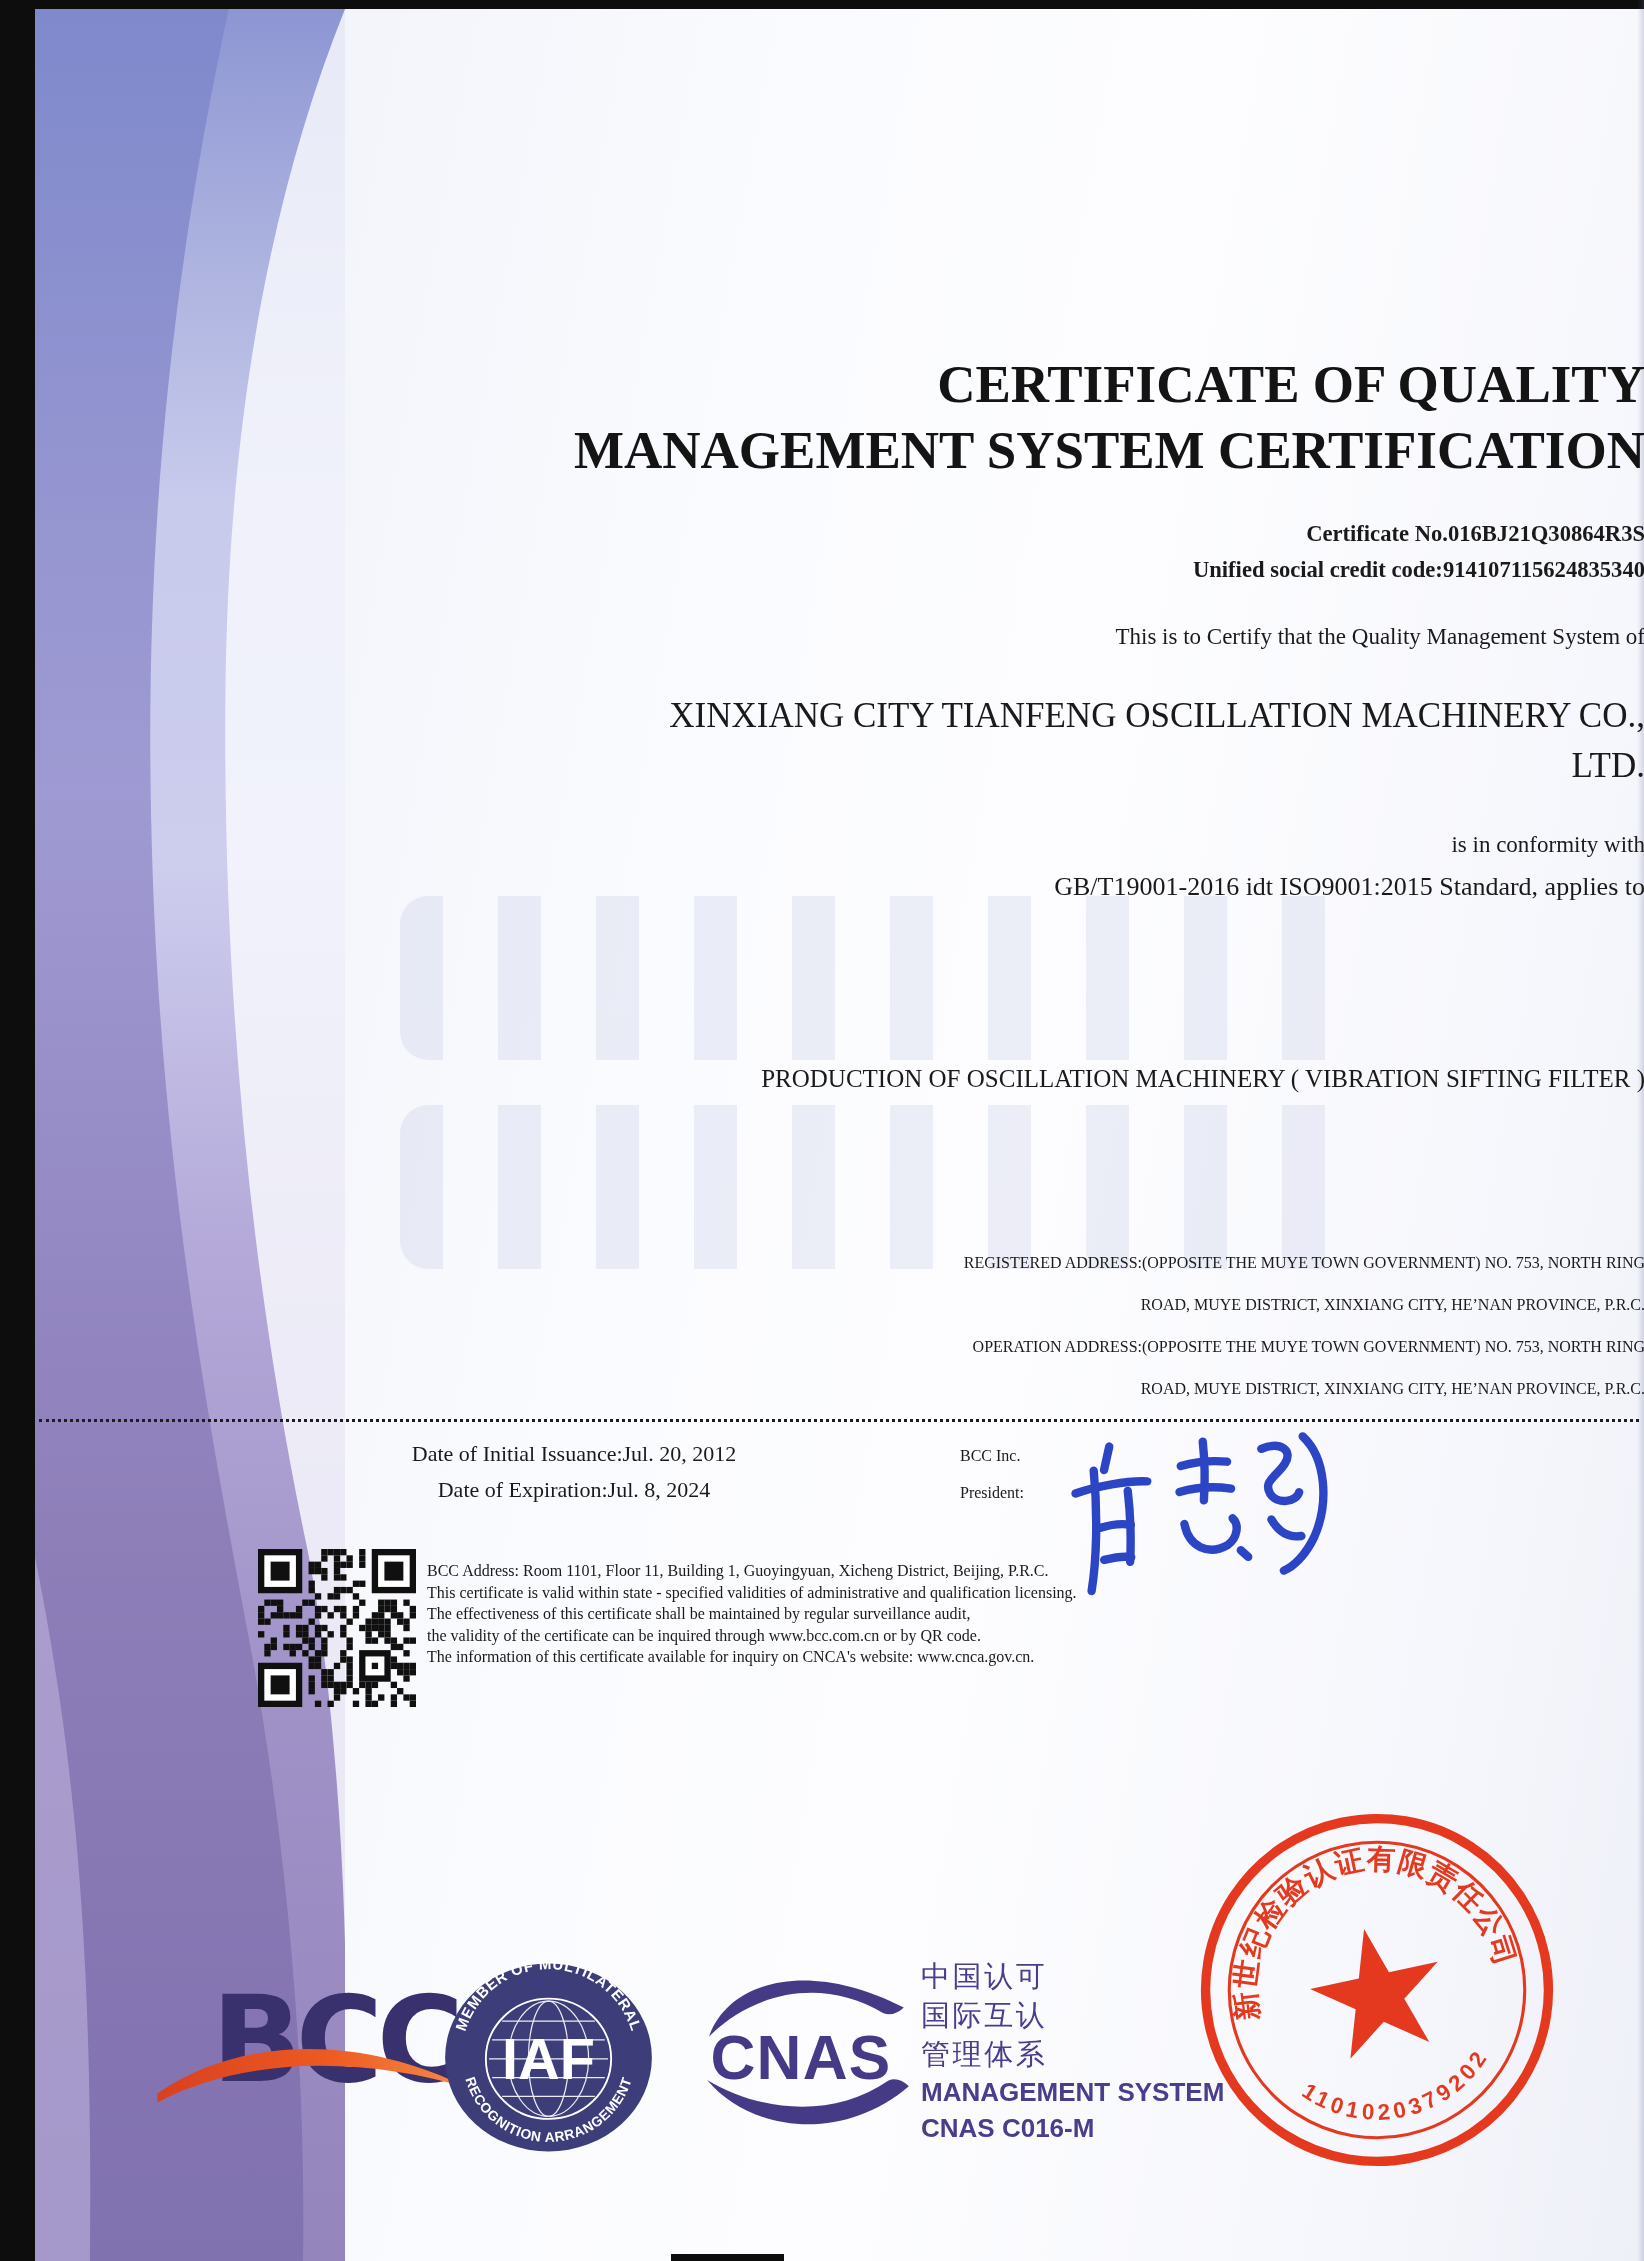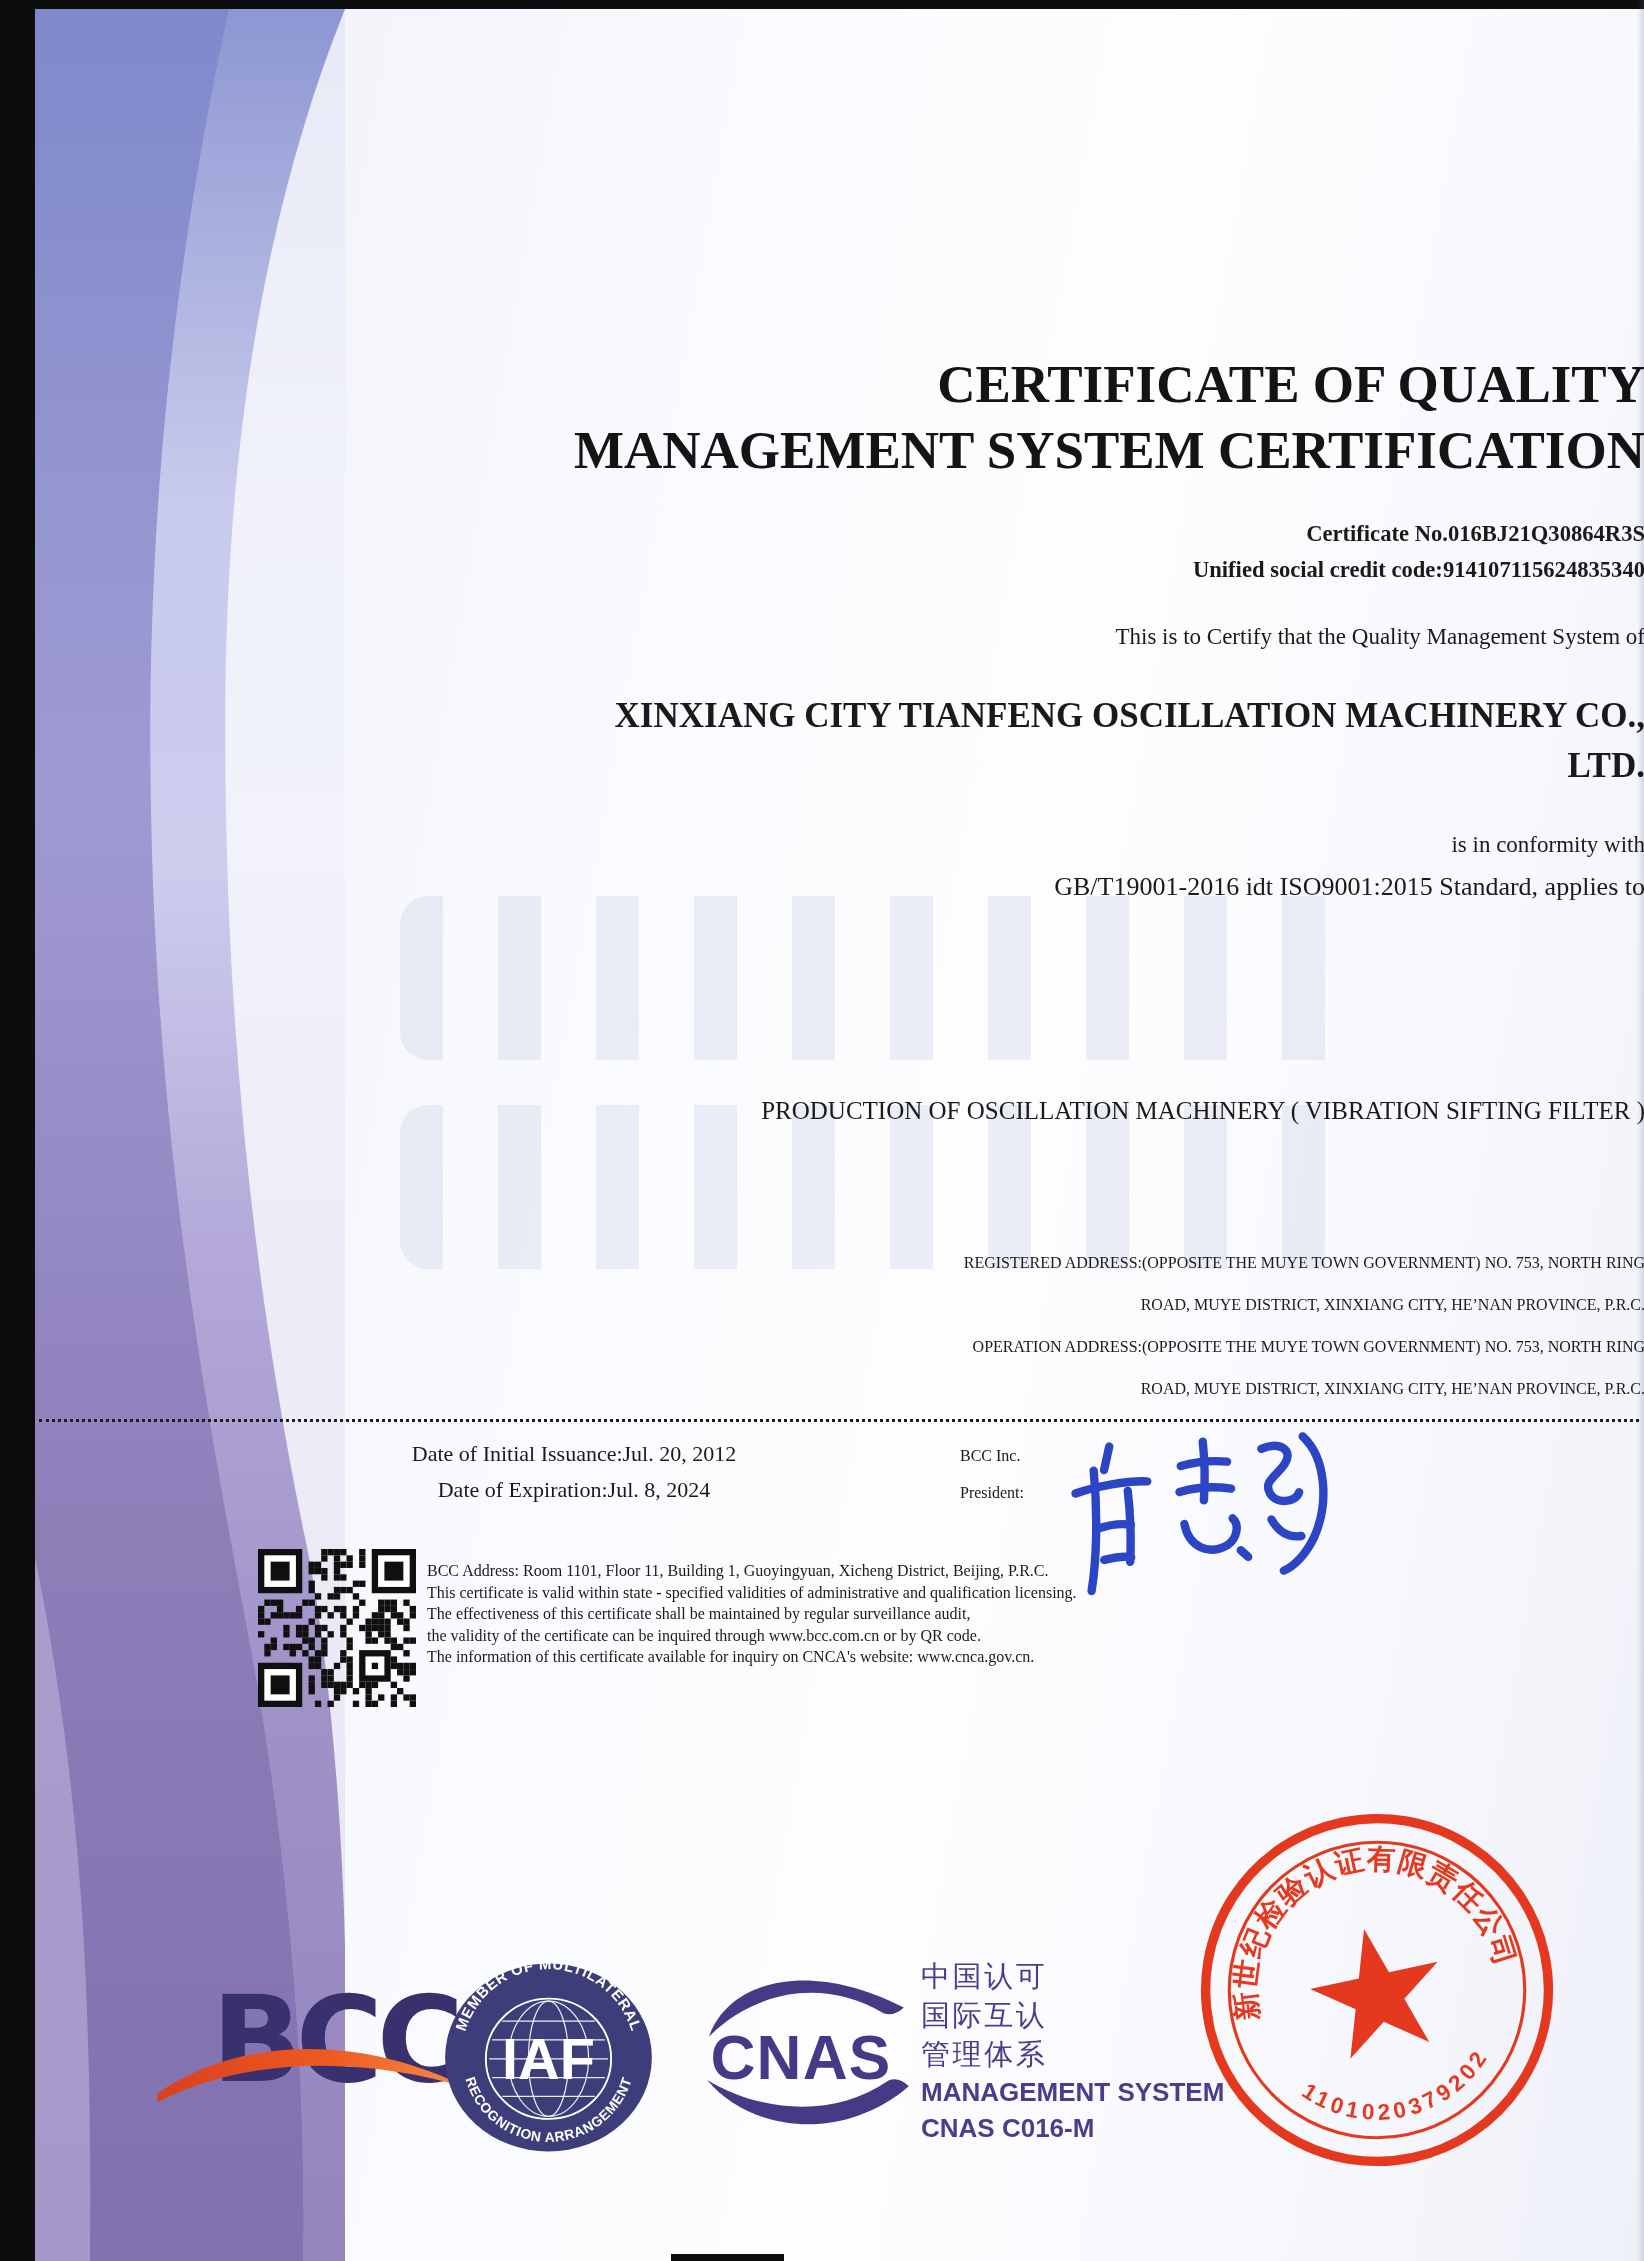--- a/index.html
+++ b/index.html
@@ -19,24 +19,24 @@
   
   .watermark{left:400px;top:896px;width:980px;height:381px;opacity:.55;}
   .wm-row{height:164px;border-radius:28px;
     background:repeating-linear-gradient(90deg,rgba(176,184,218,.40) 0 43px,rgba(0,0,0,0) 43px 98px);}
   .wm-row+.wm-row{margin-top:45px;}
   
   .center{width:1645px;text-align:right;}
   .title{top:352px;font-size:53px;font-weight:bold;line-height:1.24;letter-spacing:0px;color:#141414;}
   .certno{top:516px;font-size:22.6px;font-weight:bold;line-height:36px;}
   .certify{top:624px;font-size:23px;}
-  .company{top:691px;font-size:35px;font-weight:bold;line-height:1.42;}
+  .company{top:691px;font-size:35px;font-weight:normal;line-height:1.42;}
   .conformity{top:832px;font-size:23px;}
   .standard{top:872px;font-size:26px;}
-  .scope{top:1065px;font-size:25px;margin-top:32px;}
+  .scope{top:1065px;font-size:25px;}
   .address{top:1242px;font-size:16px;line-height:42px;}
   .divider{left:39px;top:1419px;width:1600px;height:0;border-top:3.2px dotted #1d1d1d;}
   .dates{left:245px;top:1436px;width:658px;text-align:center;font-size:22px;line-height:36px;}
   .issuer{left:960px;top:1437px;font-size:16px;line-height:37px;}
   .signature{left:1051px;top:1425px;transform:rotate(-3deg);}
   .qr{left:258px;top:1549px;}
   .fineprint{left:427px;top:1560px;font-size:16px;line-height:21.6px;white-space:nowrap;}
   
   .bcc-logo{left:164px;top:1979px;width:303px;height:148px;}
   .bcc-text{position:absolute;left:6.4px;top:0;font-family:"DejaVu Sans",sans-serif;font-weight:bold;

